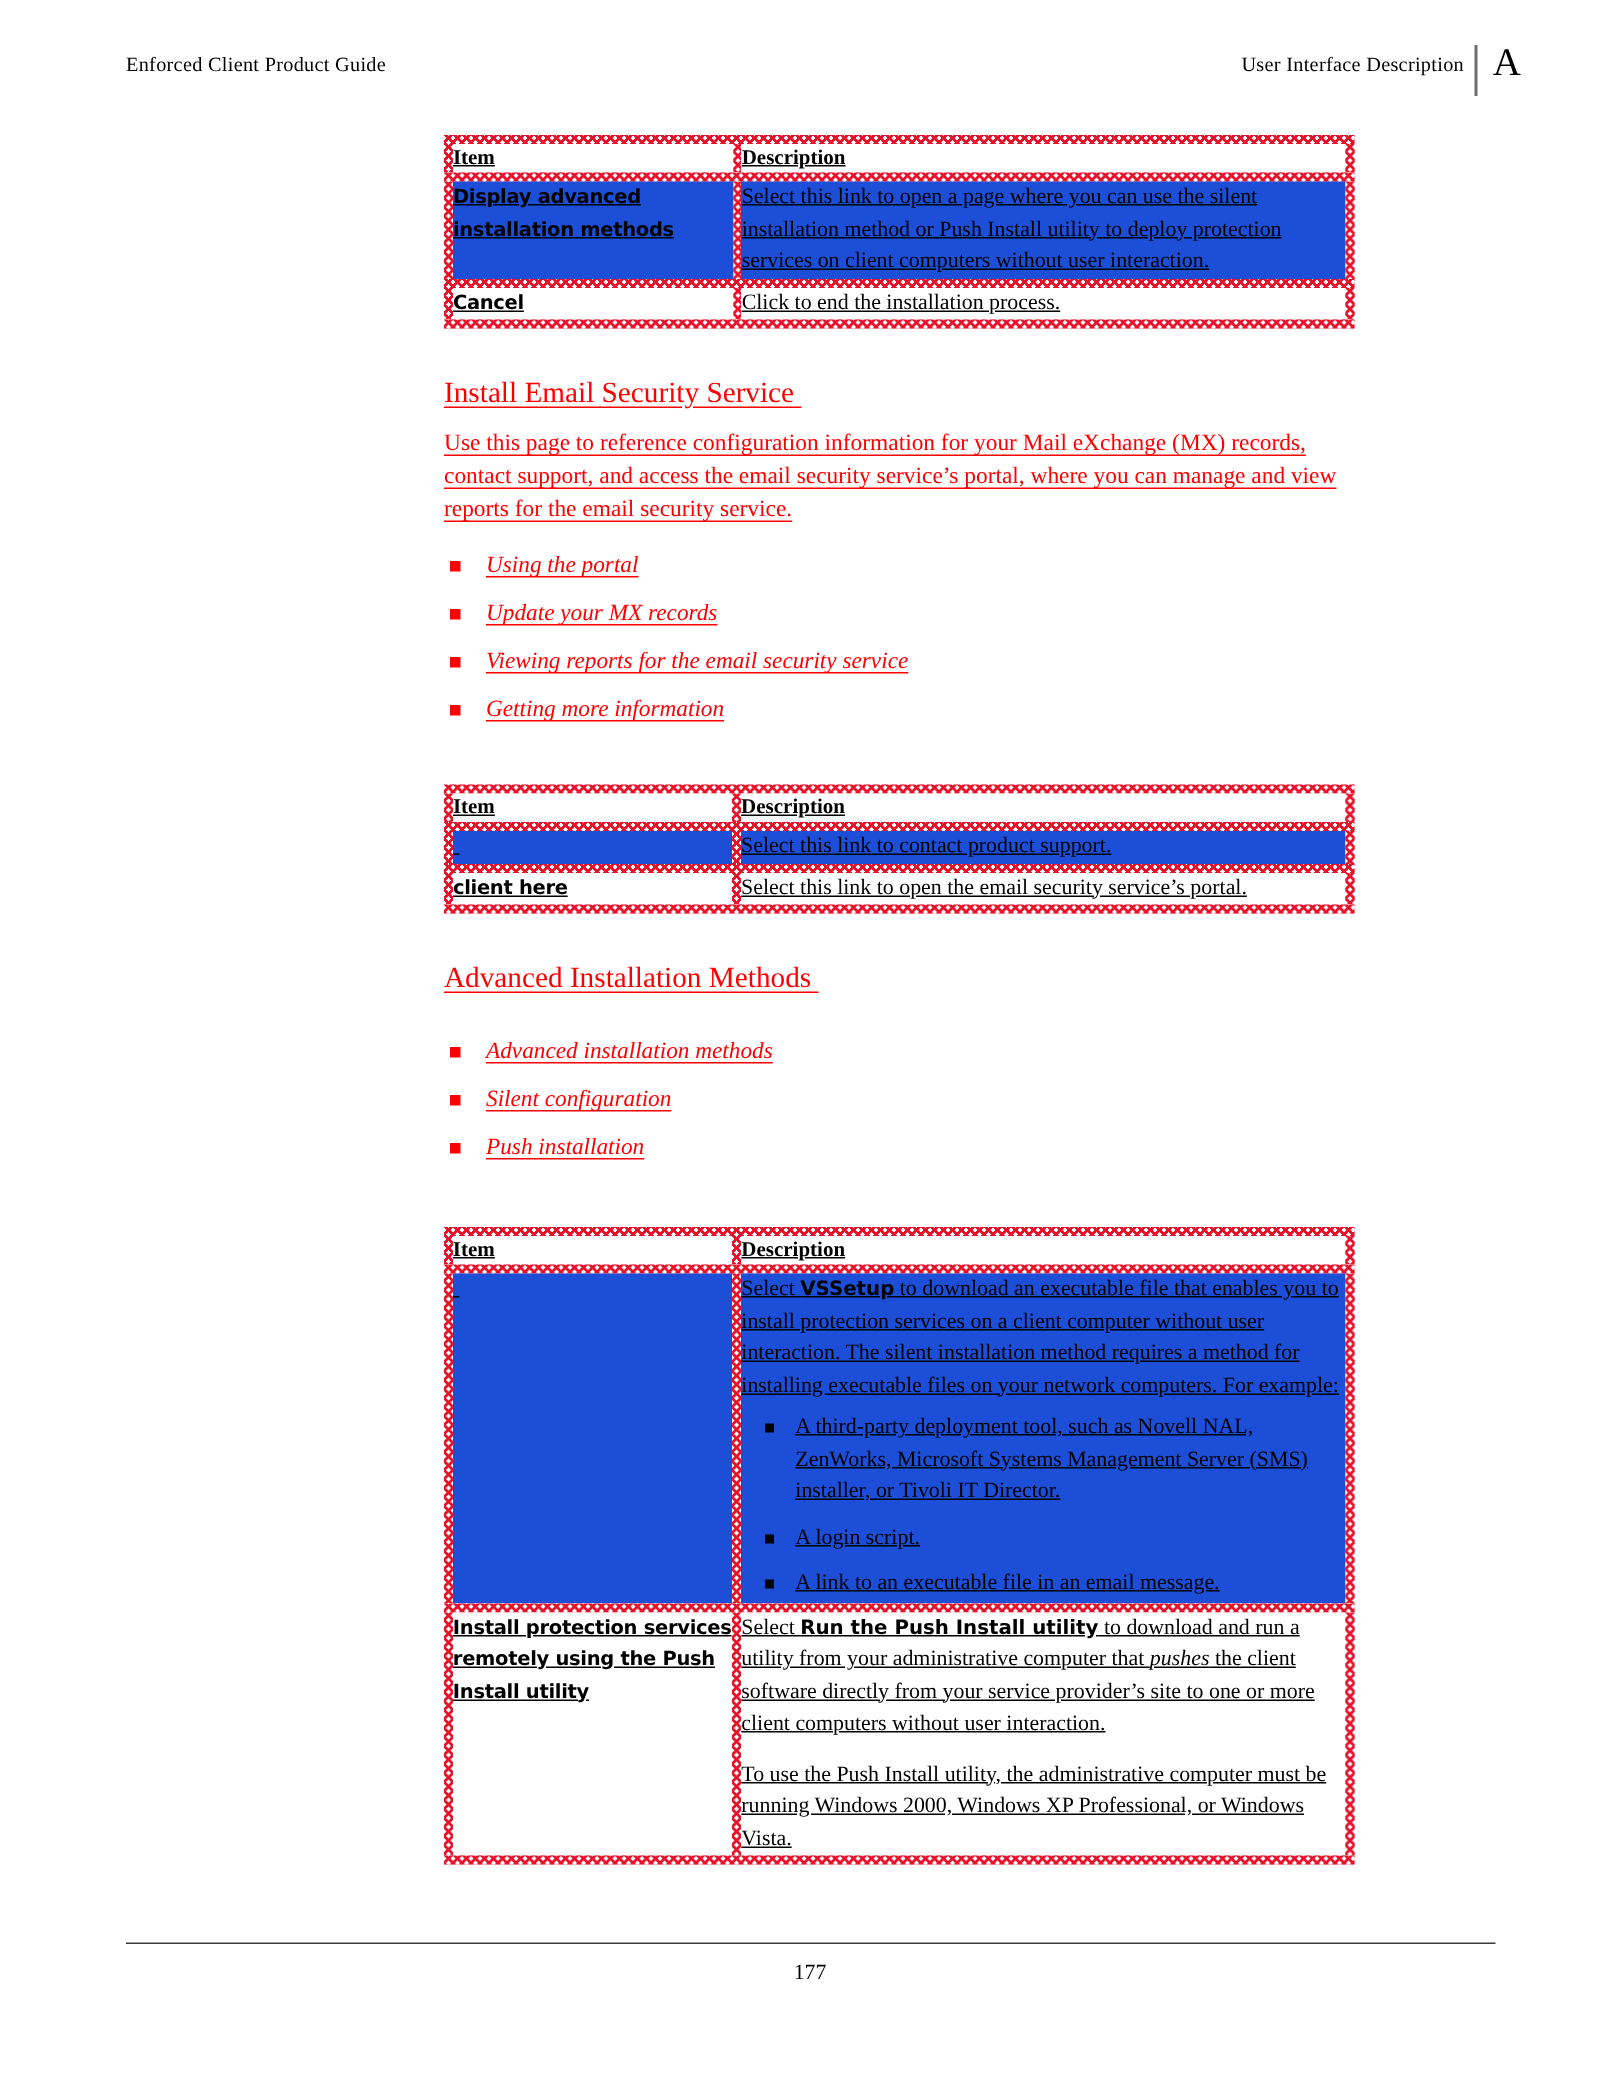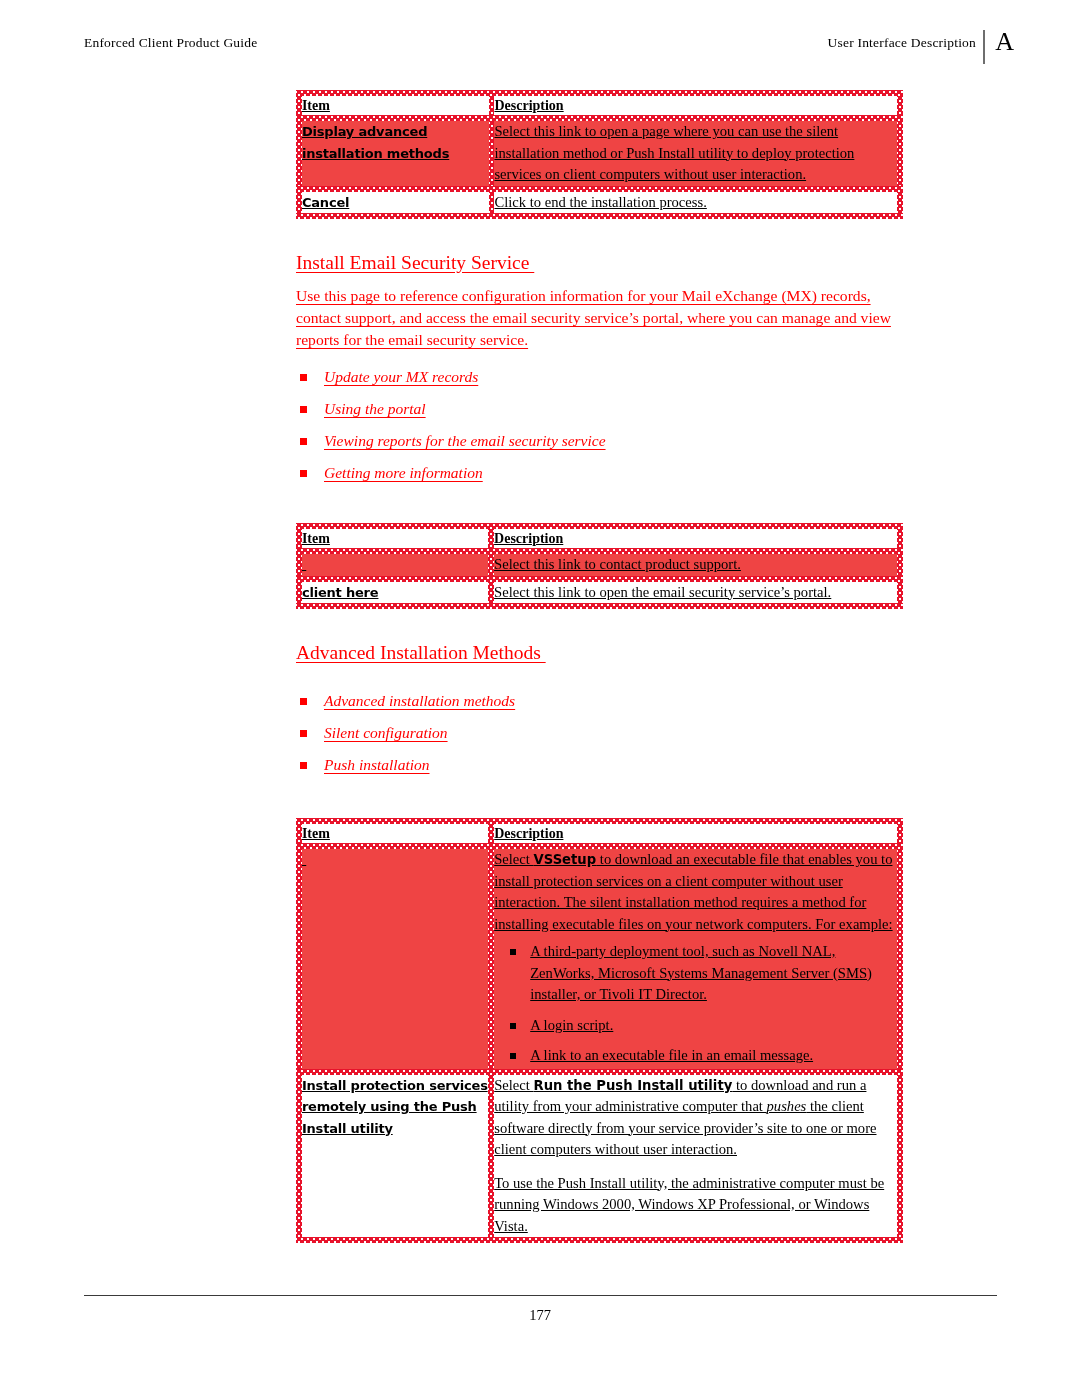--- a/index.html
+++ b/index.html
@@ -83,21 +83,21 @@
       repeating-linear-gradient(45deg,  #e8132b 0, #e8132b 1.6px, rgba(255,255,255,0) 1.6px, rgba(255,255,255,0) 4.2px),
       repeating-linear-gradient(-45deg, #e8132b 0, #e8132b 1.6px, rgba(255,255,255,0) 1.6px, rgba(255,255,255,0) 4.2px);
     background-size: 6px 6px, 6px 6px;
   }
   .hx-h { height: 6px; }
   .hx-v { width: 6px; }
 
   .cell-pad {
     padding: 5px 7px 7px 7px;
   }
-  .cell-olive { background: #ef4444; }
+  .cell-olive { background: #1d4ed8; }
   .cell-white { background: #ffffff; }
 
   .col-item   { width: 188px; }
   .col-desc   { width: 407px; }
 
   .th-text {
     font-family: "Liberation Serif", serif;
     font-weight: bold;
     font-size: 14px;
     line-height: 19px;
@@ -273,25 +273,25 @@
 
   <div style="height:31px"></div>
   <div class="sec-head">Install Email Security Service </div>
   <div style="height:9px"></div>
   <div class="sec-body">Use this page to reference configuration information for your Mail eXchange (MX) records, contact support, and access the email security service’s portal, where you can manage and view reports for the email security service. </div>
   <div style="height:16px"></div>
 
   <ul class="red-bullets">
     <li>
       <span class="sq"></span>
+      <span class="lbl">Using the portal</span>
+    </li>
+    <li>
+      <span class="sq"></span>
       <span class="lbl">Update your MX records</span>
-    </li>
-    <li>
-      <span class="sq"></span>
-      <span class="lbl">Using the portal</span>
     </li>
     <li>
       <span class="sq"></span>
       <span class="lbl">Viewing reports for the email security service</span>
     </li>
     <li>
       <span class="sq"></span>
       <span class="lbl">Getting more information</span>
     </li>
   </ul>

